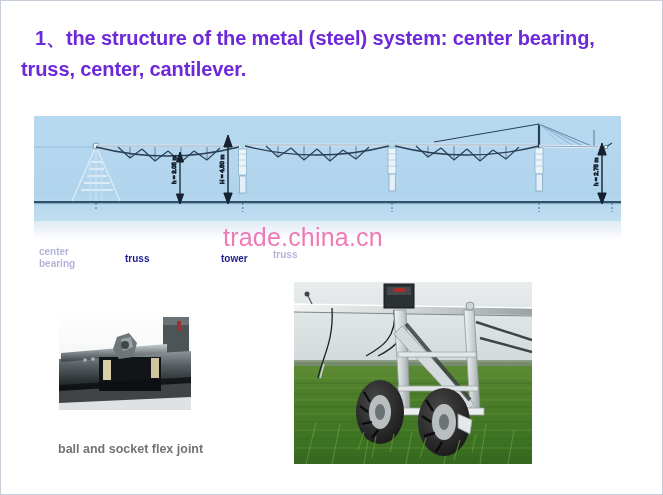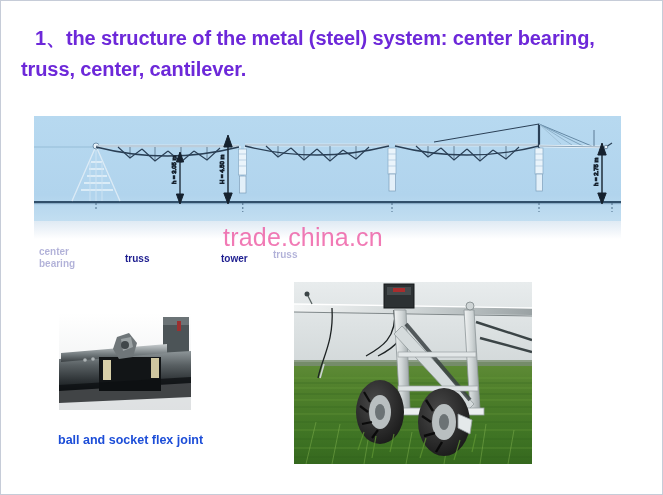--- a/index.html
+++ b/index.html
@@ -68,22 +68,22 @@
     position:absolute;left:58px;top:312px;width:132px;height:97px;
     overflow:hidden;background:#d8dcdd;
   }
   #photo-pivot{
     position:absolute;left:293px;top:281px;width:238px;height:182px;
     overflow:hidden;background:#9fb9c9;
   }
   .photo-svg{display:block;width:100%;height:100%;}
 
   #caption-joint{
-    position:absolute;left:57px;top:432px;
-    color:#1d4ed8;font-size:12.5px;font-weight:bold;
+    position:absolute;left:57px;top:441px;
+    color:#737373;font-size:12.5px;font-weight:bold;
     white-space:nowrap;
   }
 </style>
 </head>
 <body>
 
 <div id="page">
 
   <div class="title-block">
     <span class="title-line1">1、the structure of the metal (steel) system: center bearing,</span>

